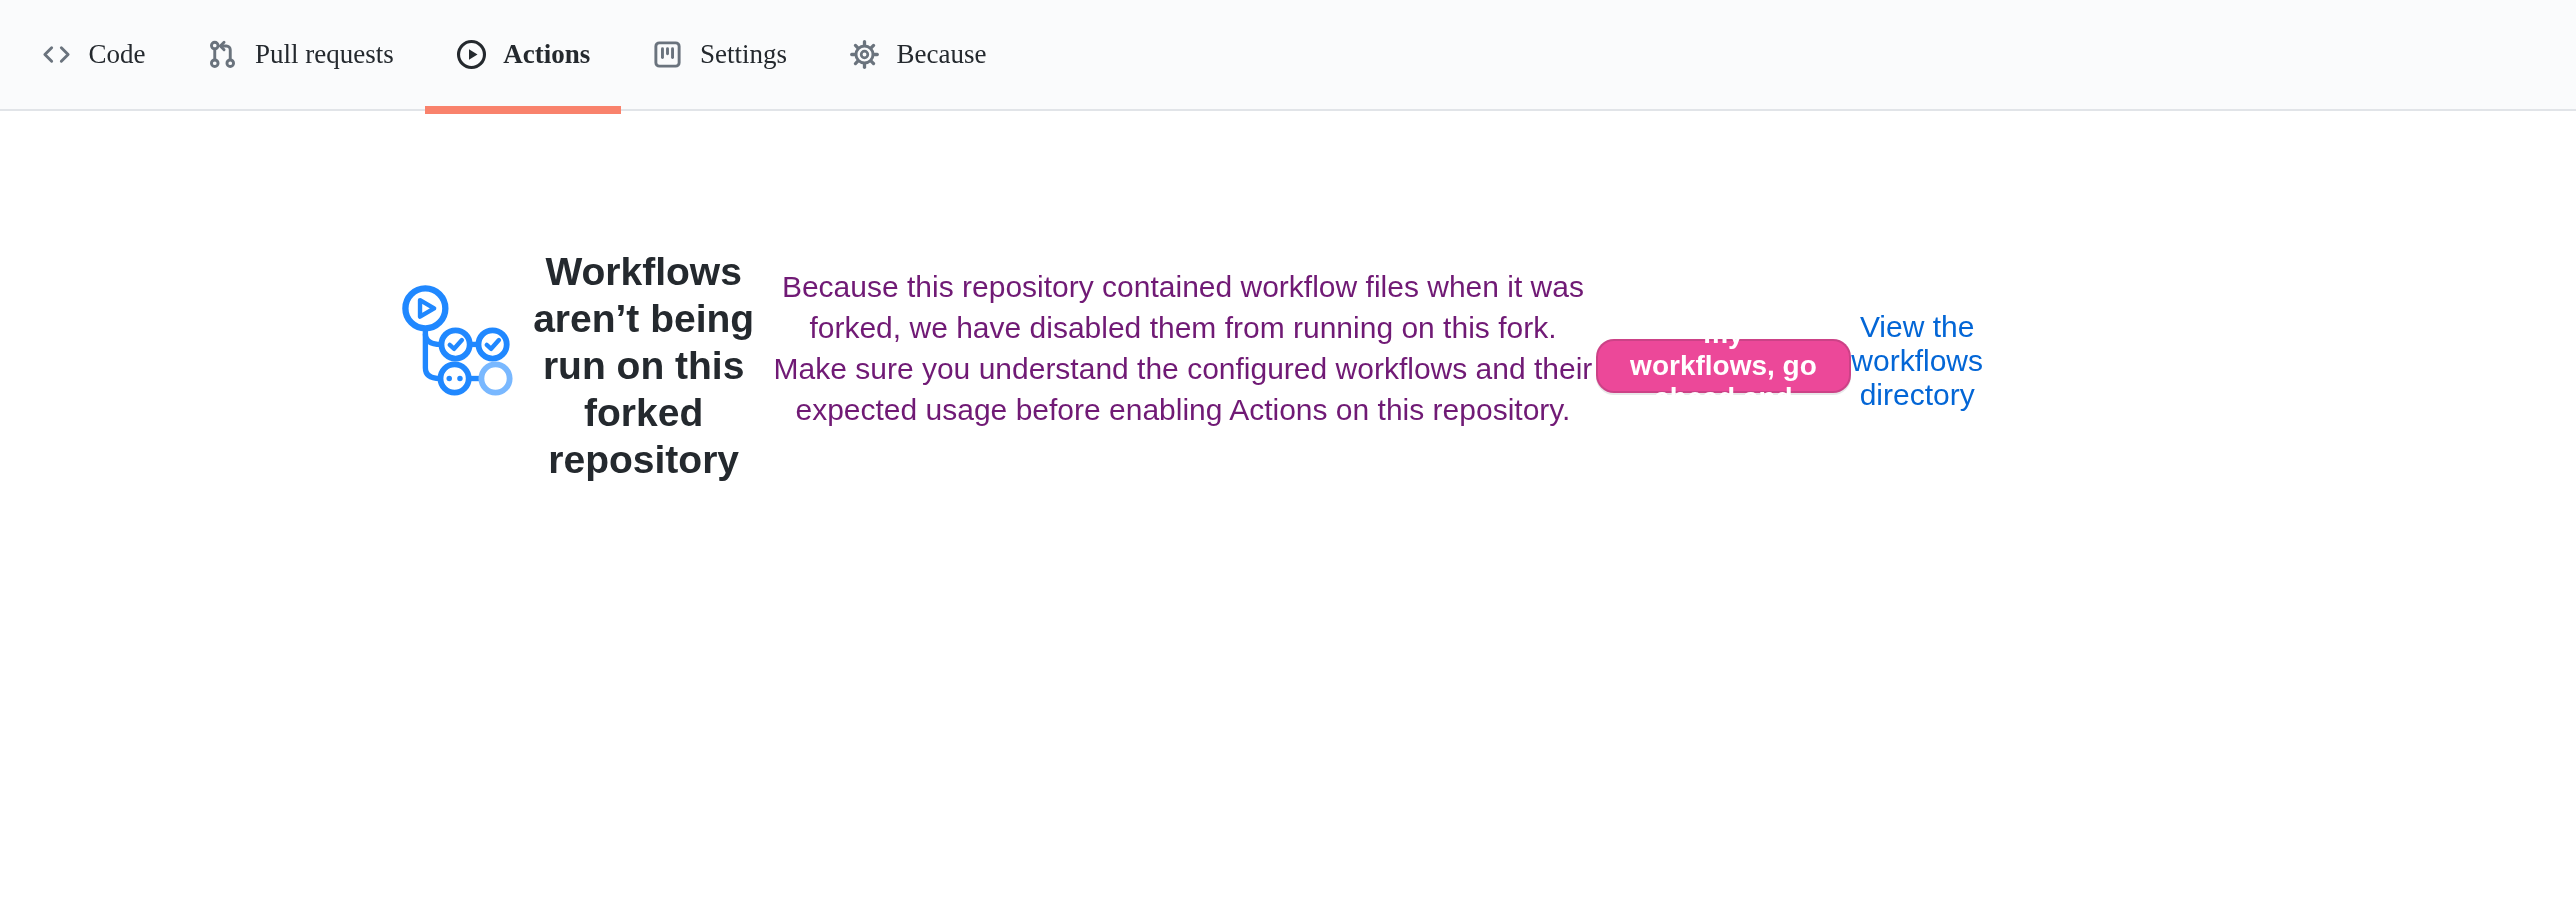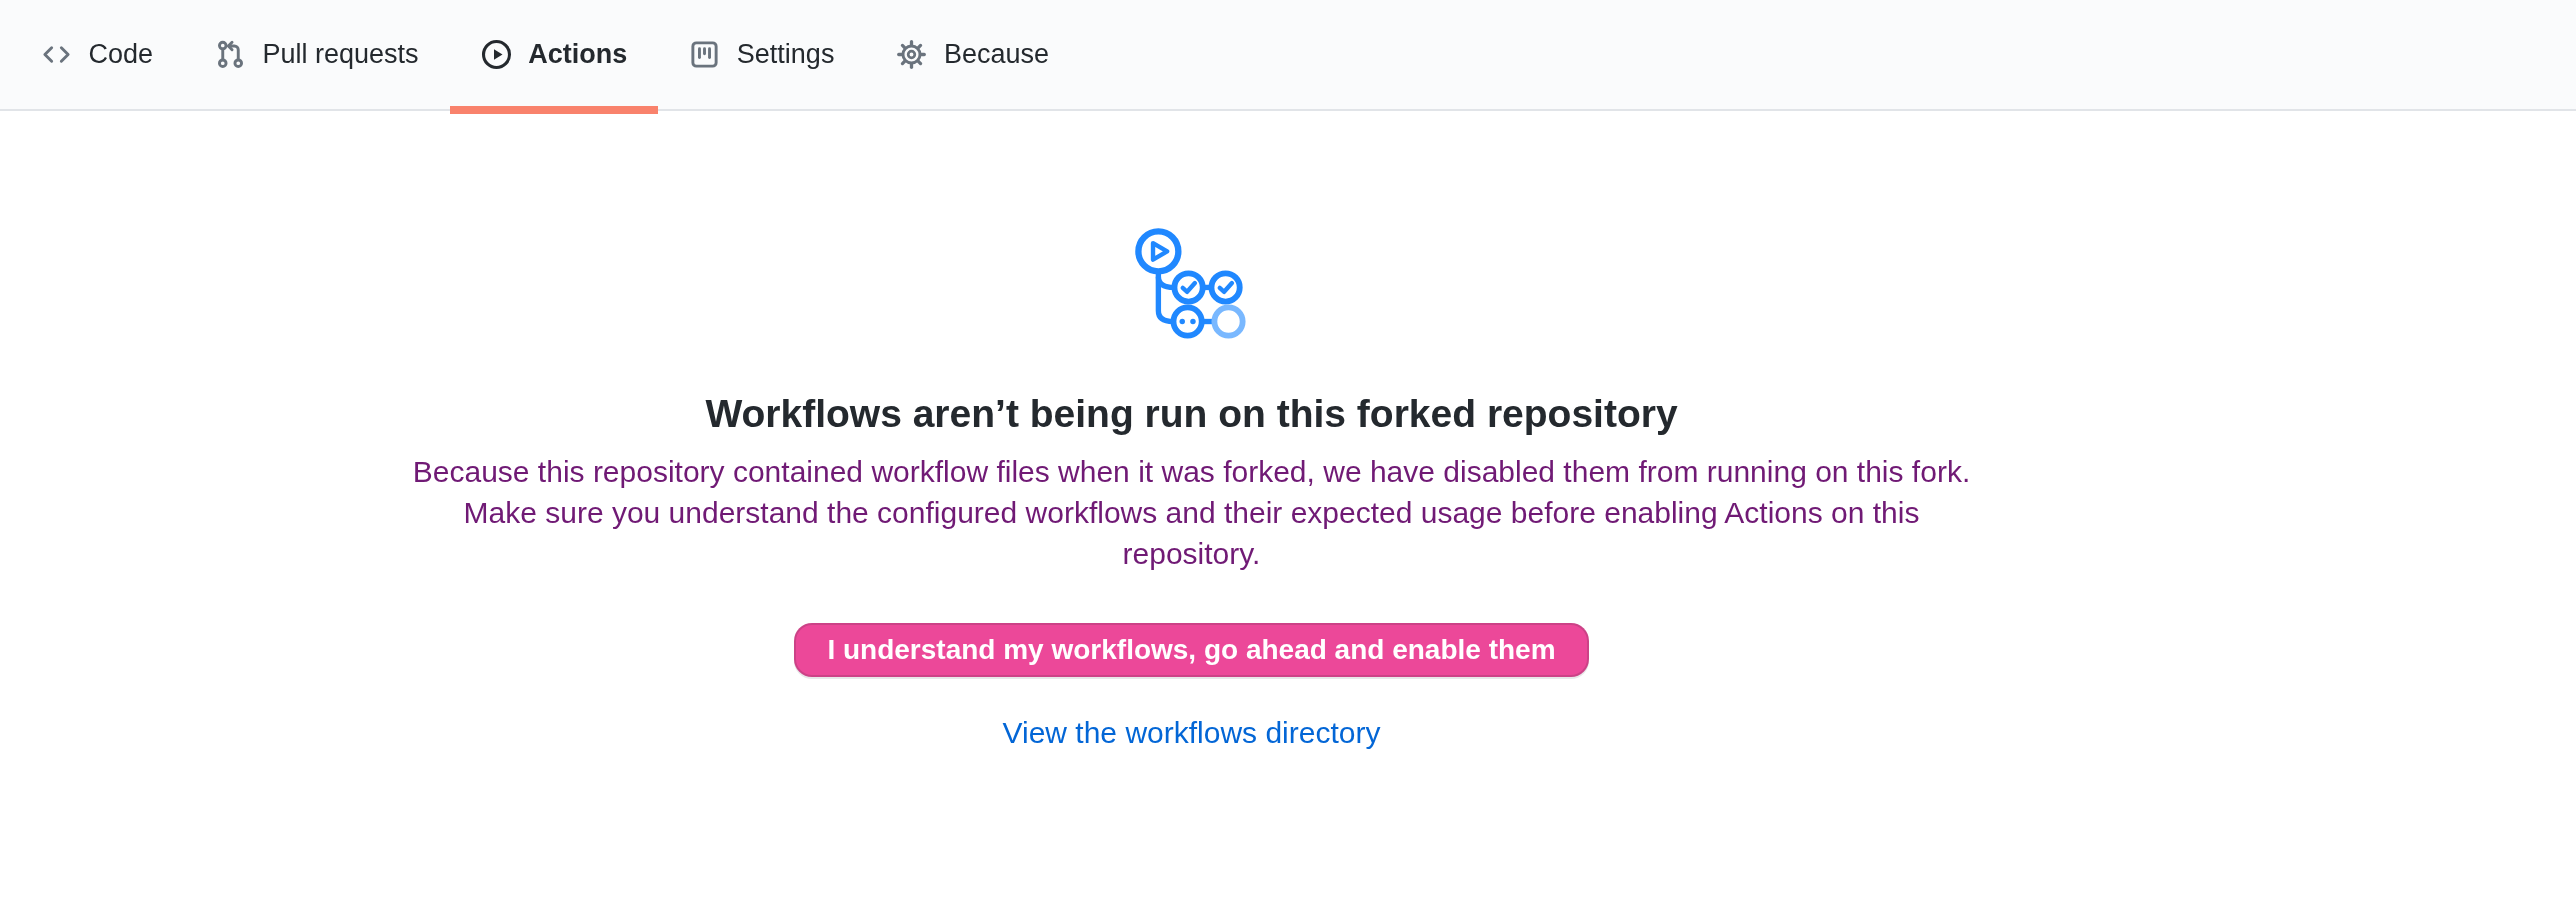--- a/index.html
+++ b/index.html
@@ -24,41 +24,41 @@
     display: flex;
     align-items: center;
     gap: 16.6px;
     padding: 0 31px;
     font-size: 27px;
     line-height: 1;
     color: #24292e;
     text-decoration: none;
     cursor: pointer;
     white-space: nowrap;
+    font-family: Liberation Serif, serif;
   }
   .tab .ticon { display: flex; align-items: center; }
   .tab .ticon svg { width: 31px; height: 31px; display: block; }
   .tab--selected { font-weight: 700; text-align: center; }
   .tab--selected::after {
     content: "";
     position: absolute;
     left: 0; right: 0;
     bottom: -4.9px;
     height: 7.8px;
     background: #f9826c;
     z-index: 2;
   }
 
   
   .content {
     width: 1583px;
     margin-left: 400px;
-    padding-top: 117px;
+    padding-top: 88px;
     display: flex;
-    flex-direction: column;
     align-items: center;
     text-align: center;
   }
   .illu svg { width: 117px; height: 113px; display: block; }
   .bs-heading {
     margin-top: 49px;
     font-size: 39px;
     line-height: 47px;
     font-weight: 700;
     color: #24292e;

